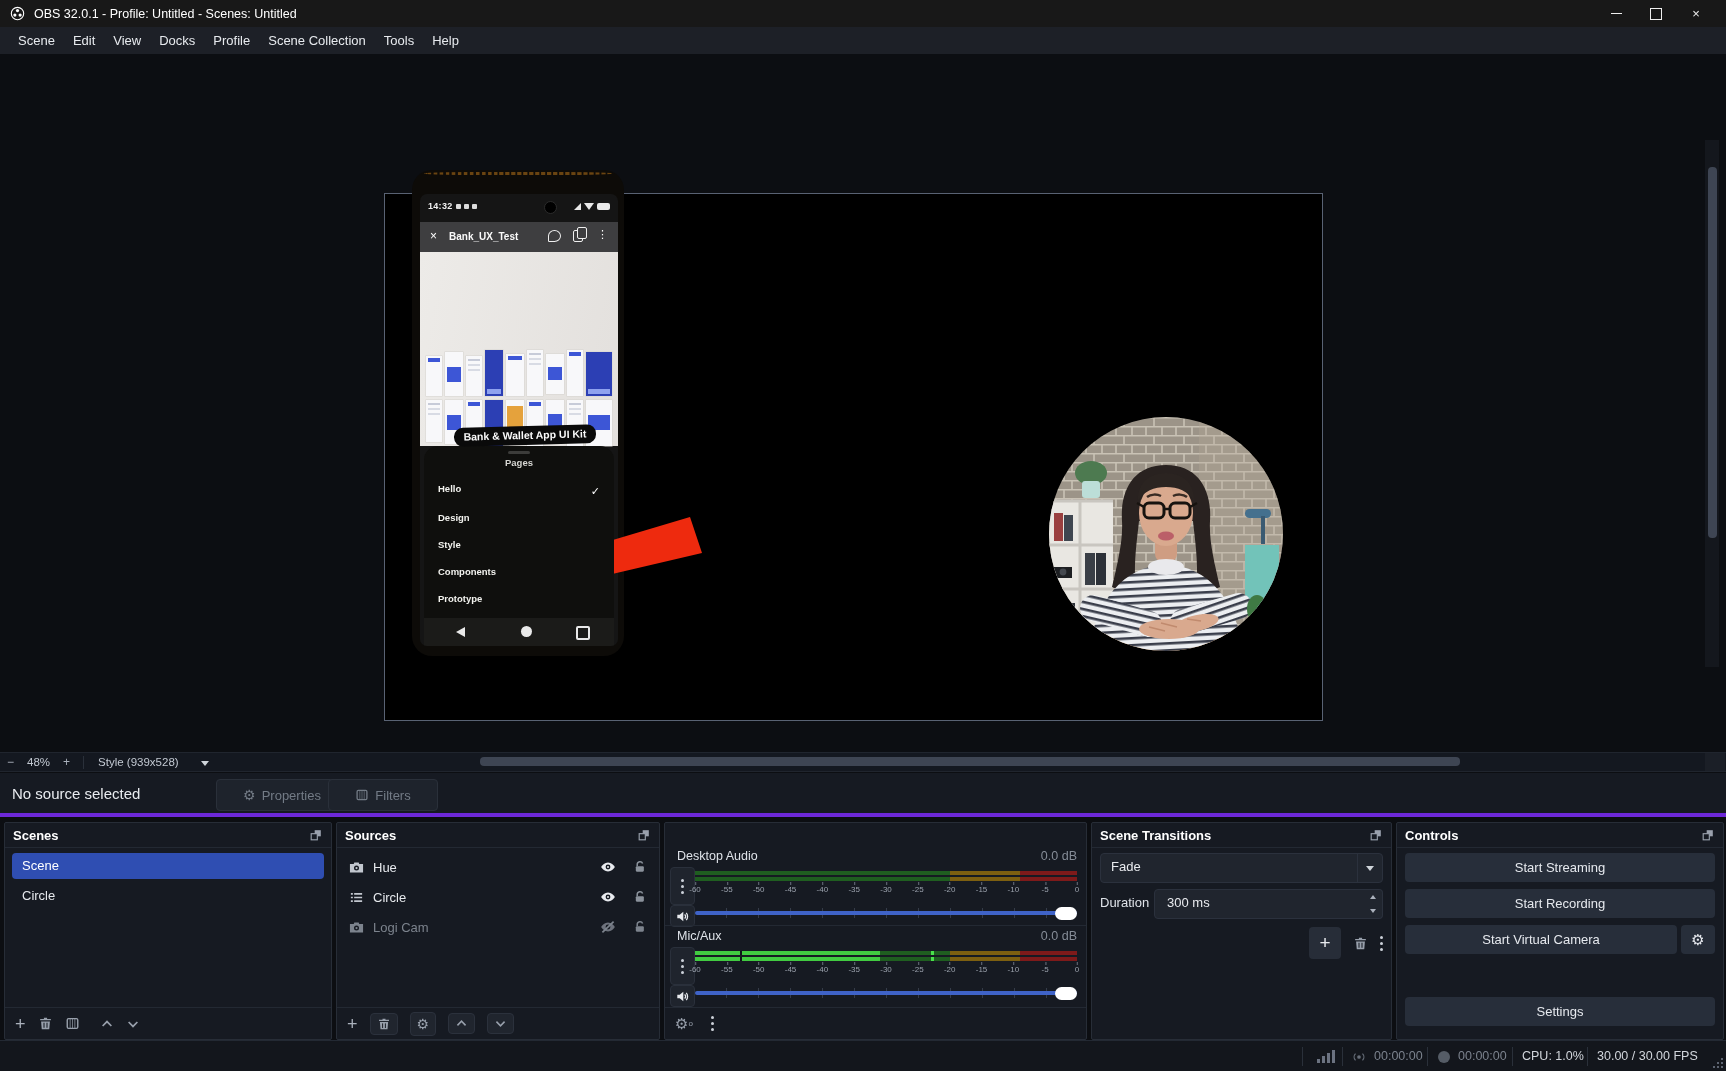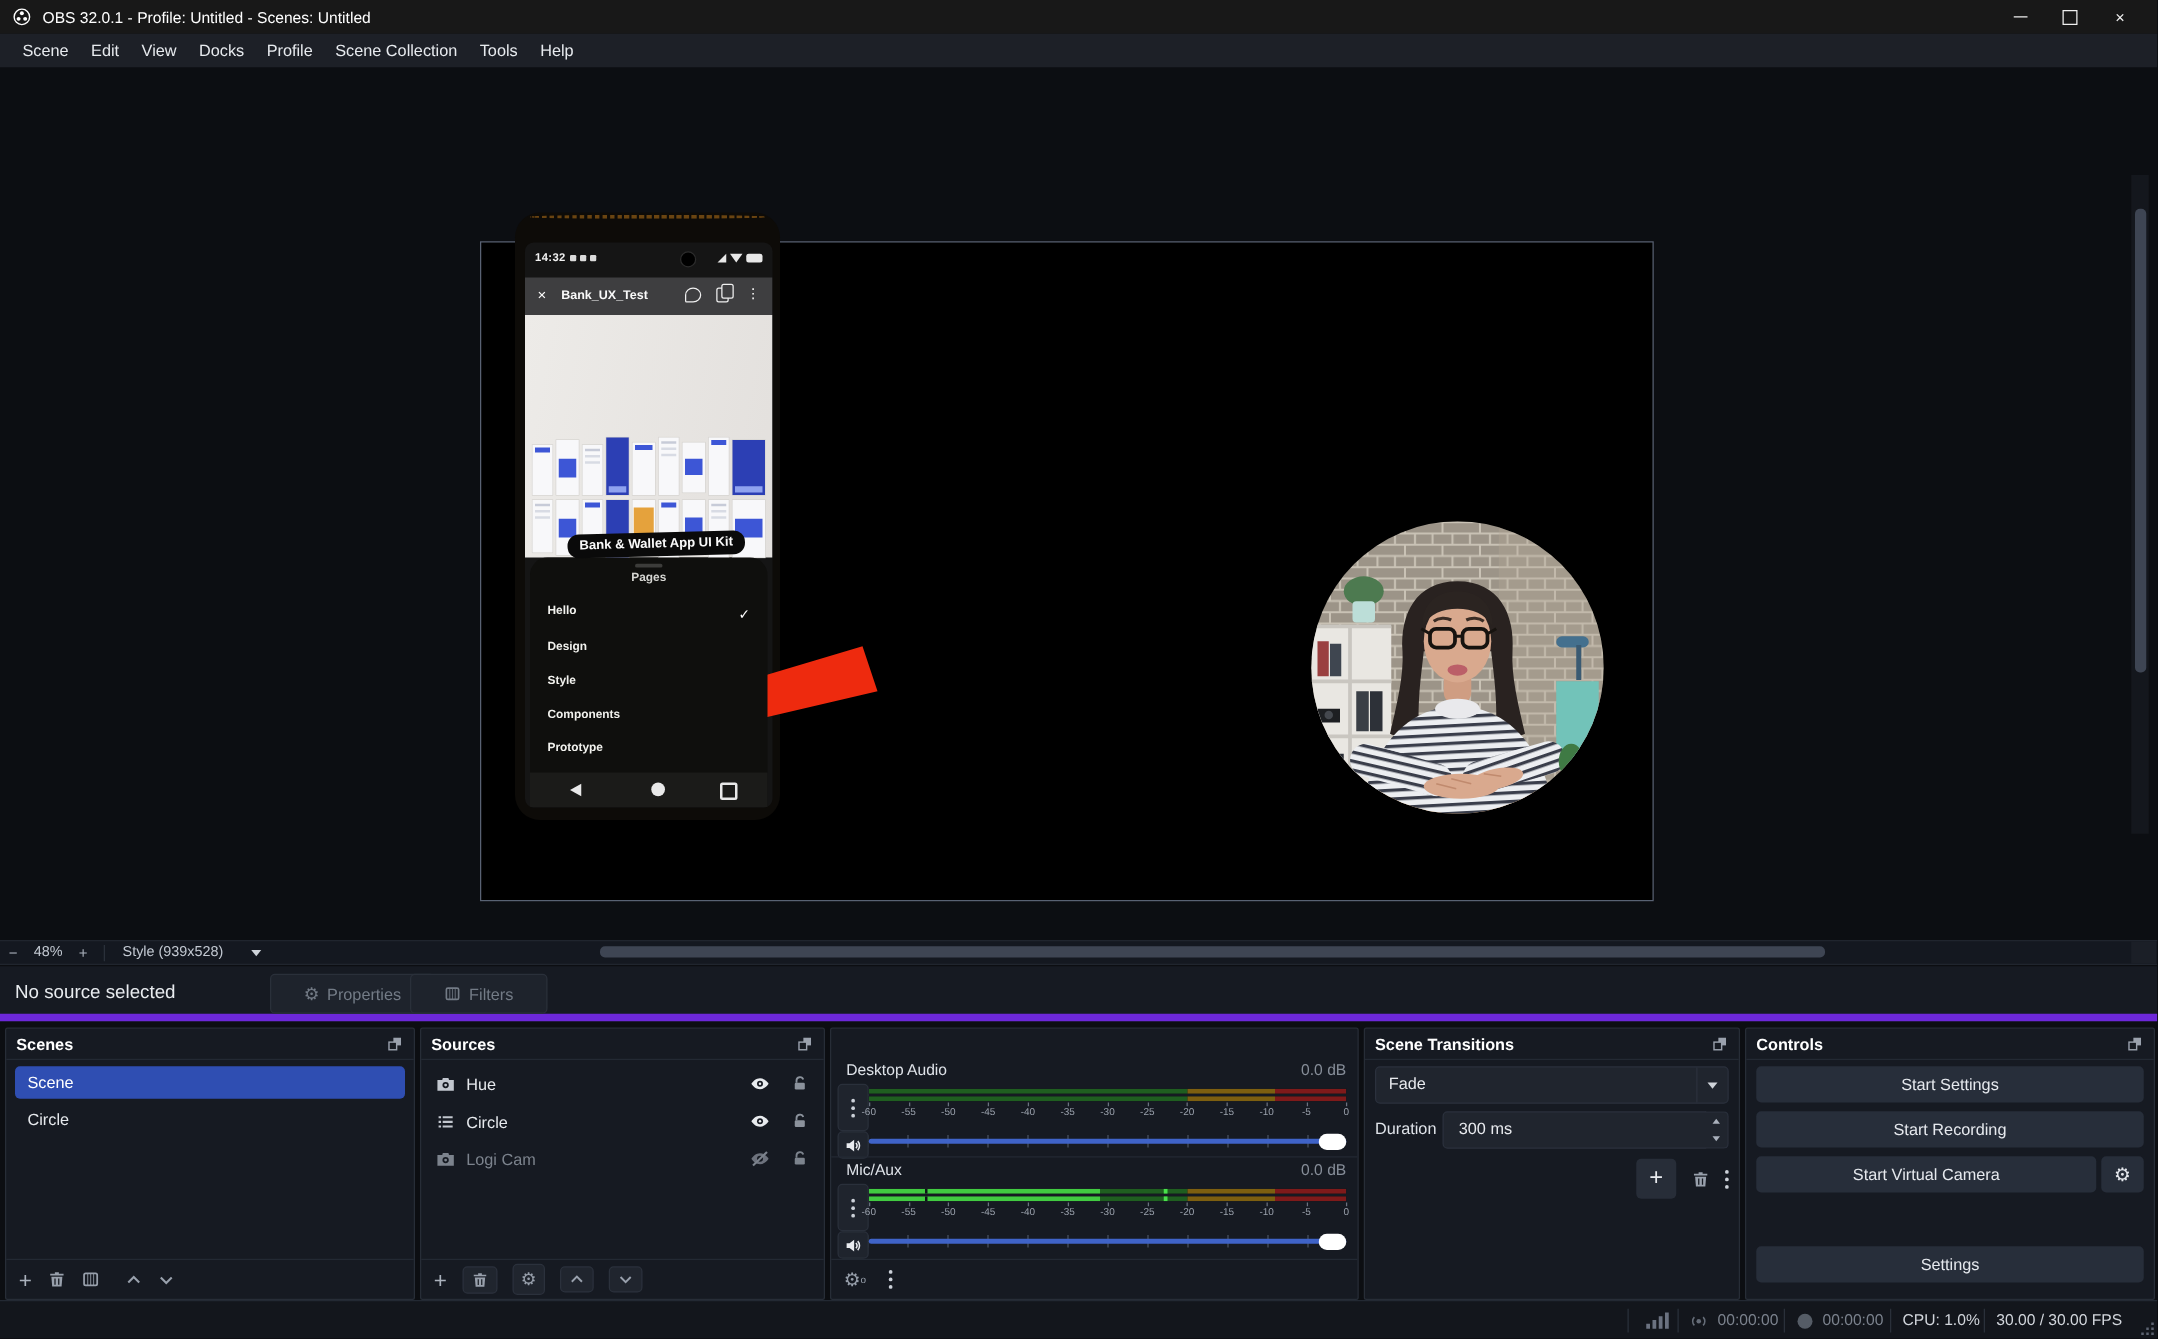--- a/index.html
+++ b/index.html
@@ -63,21 +63,21 @@
   #vscroll-thumb{left:1708px;top:167px;width:9px;height:371px;background:#3e4553;border-radius:4px;}
   #zoomrow{left:0;top:752px;width:1726px;height:20px;background:#141820;border-top:1px solid #20252e;border-bottom:1px solid #20252e;}
   .zoomrow-in{display:flex;align-items:center;height:100%;font-size:11.5px;color:#c3c9d2;}
   .zbtn{padding:0 7px;color:#aab1bc;font-size:12px;}
   .zsep{width:1px;height:13px;background:#2a303a;margin:0 6px;}
   .caret-down{width:0;height:0;border-left:4.5px solid transparent;border-right:4.5px solid transparent;border-top:5px solid #cfd4da;display:inline-block;}
   #hscroll-thumb{left:480px;top:757px;width:980px;height:9px;background:#3e4553;border-radius:4px;}
   #scroll-corner{left:1705px;top:753px;width:20px;height:18px;background:#1b1f27;}
 
   
-  #srcbar{left:0;top:773px;width:1726px;height:44px;background:#161a22;border-bottom:6px solid #6d28d9;text-align:right;}
+  #srcbar{left:0;top:773px;width:1726px;height:44px;background:#161a22;border-bottom:4px solid #6d28d9;text-align:right;}
   #srcbar .status{position:absolute;left:12px;top:12px;font-size:15px;color:#e9ecf0;}
   .bigbtn{position:absolute;top:6px;height:30px;background:#1e232c;border:1px solid #2a303a;border-radius:4px;
     color:#737b86;font-size:13px;display:flex;align-items:center;justify-content:center;gap:6px;padding:0 12px;}
 
   
   .panel{position:absolute;top:822px;height:216px;background:#161a22;border:1px solid #272d37;border-radius:2px;}
   .panel-header{height:24px;display:flex;align-items:center;justify-content:space-between;padding:0 8px;border-bottom:1px solid #232933;}
   .panel-title{font-size:13px;font-weight:bold;color:#fff;}
   .panel-footer{position:absolute;left:0;right:0;bottom:0;height:31px;border-top:1px solid #232933;display:flex;align-items:center;padding:0 10px;gap:12px;}
   .tool-ic{color:#98a0ac;display:flex;align-items:center;justify-content:center;}
@@ -683,21 +683,21 @@
     </div>
   </div>
 
   <div class="panel" style="left:1396px;width:326px">
     <div class="panel-header">
       <span class="panel-title">Controls</span>
       <svg class="ic" width="14" height="14" color="#9aa1ad">
           <use href="#i-dock"></use>
         </svg>
     </div>
-    <div class="ctl-btn" style="top:30px">Start Settings</div>
+    <div class="ctl-btn" style="top:30px">Start Streaming</div>
     <div class="ctl-btn" style="top:102px;right:46px">Start Virtual Camera</div>
     <div class="ctl-btn" style="top:66px">Start Recording</div>
     <div class="ctl-gear" style="top:102px">⚙</div>
     <div class="ctl-btn" style="top:174px">Settings</div>
   </div>
 
   <div class="abs" id="statusbar">
     <div class="sb-sep" style="left:1302px"></div>
     <span class="sigbars" style="left:1317px;top:9px">
       <i style="height:4px"></i>

